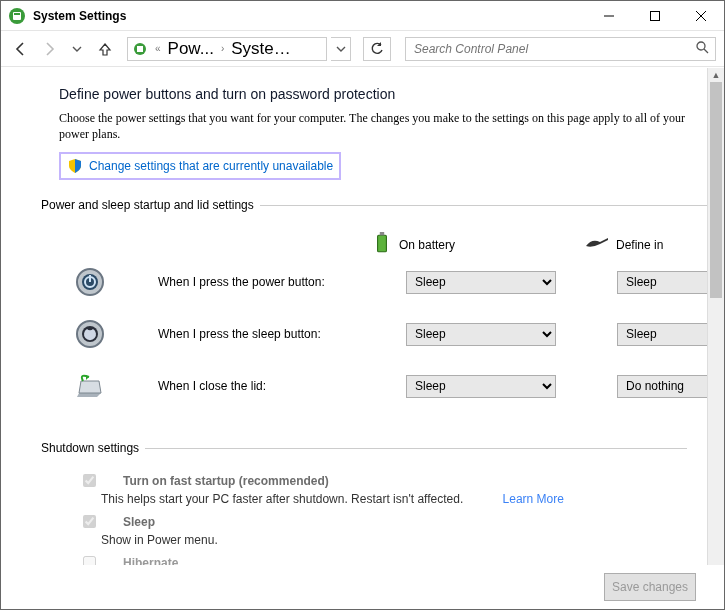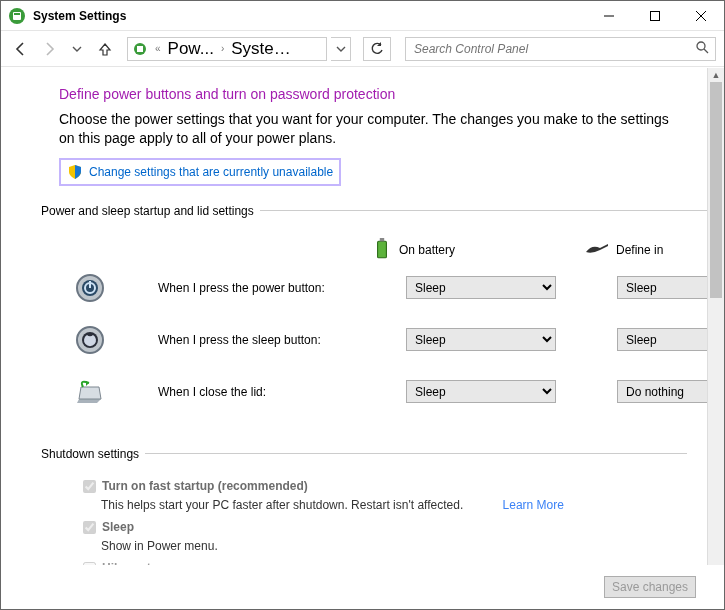--- a/index.html
+++ b/index.html
@@ -26,49 +26,49 @@
   .searchbox input { border:none; outline:none; width:100%; font-size:12px; font-style:italic; color:#777; background:transparent; }
   .search-icon { position:absolute; right:6px; color:#555; }
   
   .content-wrap { position:absolute; top:67px; bottom:0; left:0; right:0; display:flex; }
   .content { flex:1; overflow-y:auto; padding:18px 20px 10px 58px; }
   .vscroll { width:17px; background:#f0f0f0; border-left:1px solid #ddd; position:relative; }
   .vscroll .thumb { position:absolute; top:14px; left:2px; right:2px; height:40%; background:#c2c2c2; }
   .vscroll .arrow { position:absolute; left:0; right:0; height:14px; display:flex; align-items:center; justify-content:center; color:#666; font-size:9px;}
   .vscroll .arrow.up { top:0; }
   .vscroll .arrow.down { bottom:0; }
-  h1.heading { font-size:14px; font-weight:400; color:#a21caf; margin:0 0 8px 0; }
-  .subtitle { font-size:14px; margin:0 0 10px 0; line-height:1.35; }
+  h1.heading { font-size:14px; font-weight:400; color:#0f172a; margin:0 0 8px 0; }
+  .subtitle { font-size:12px; margin:0 0 10px 0; line-height:1.35;font-family:Liberation Serif, serif; }
   .uac-row { display:inline-flex; align-items:center; gap:6px; padding:4px 6px; }
   .uac-row.highlight { border:2px solid #c4b5fd; }
   .uac-link { color:#0066cc; text-decoration:none; font-size:12px; }
   .shield { width:16px; height:16px; }
   fieldset.section { border:none; border-top:1px solid #ccc; margin:18px 0 0 0; padding:10px 0 0 0; }
   fieldset.section > legend { font-size:12px; padding:0 6px 0 0; margin-left:-18px; }
   
   .power-grid { margin-top:4px; }
   .colhead { display:flex; align-items:center; gap:8px; font-size:12px; }
   .grid-row { display:flex; align-items:center; margin:10px 0 22px 16px;gap:43px; }
   .grid-row.head { margin-bottom:8px; }
   .row-icon { width:30px; height:30px; margin-right:10px; flex:none; }
   .row-label { width:205px; font-size:12px; }
   .sel-wrap { width:150px; margin-right:18px; }
   select.sel { width:100%; height:23px; font-size:12px; background:#e8e8e8; border:1px solid #adadad; padding:0 4px; }
   
   .shutdown-list { margin-left:20px; }
   .chk-row { margin:6px 0 2px 0; }
-  .chk-row label { display:flex; align-items:center; gap:3px; font-weight:700; color:#6d6d6d;}
+  .chk-row label { display:flex; align-items:center; gap:24px; font-weight:700; color:#6d6d6d;}
   .chk-row .desc { margin:2px 0 6px 22px; color:#333; font-weight:400; }
   input[type=checkbox] { width:13px; height:13px; accent-color:#888; }
   input[type=checkbox]:disabled { opacity:1; }
   .chk-row.unchecked label { color:#999; }
   a.link { color:#3b82f6; text-decoration:none;padding-left:36px; }
   
   .bottom-bar { position:absolute; bottom:0; left:0; right:0; height:44px; display:flex; align-items:center; justify-content:flex-end; padding-right:28px; gap:10px; background:#fff; }
-  .btn { min-width:92px; height:22px; font-size:12px; border:1px solid #adadad; background:#e1e1e1; display:flex; align-items:center; justify-content:center; }
+  .btn { min-width:92px; height:28px; font-size:12px; border:1px solid #adadad; background:#e1e1e1; display:flex; align-items:center; justify-content:center; }
   .btn.disabled { color:#9a9a9a; }
   .spacer-col { width:255px; }
 </style>
 </head>
 <body>
 
 <div class="titlebar">
   <span class="title-icon">
     <svg viewBox="0 0 20 20">
         <circle cx="10" cy="10" r="8" fill="#3a9b3a"></circle>

